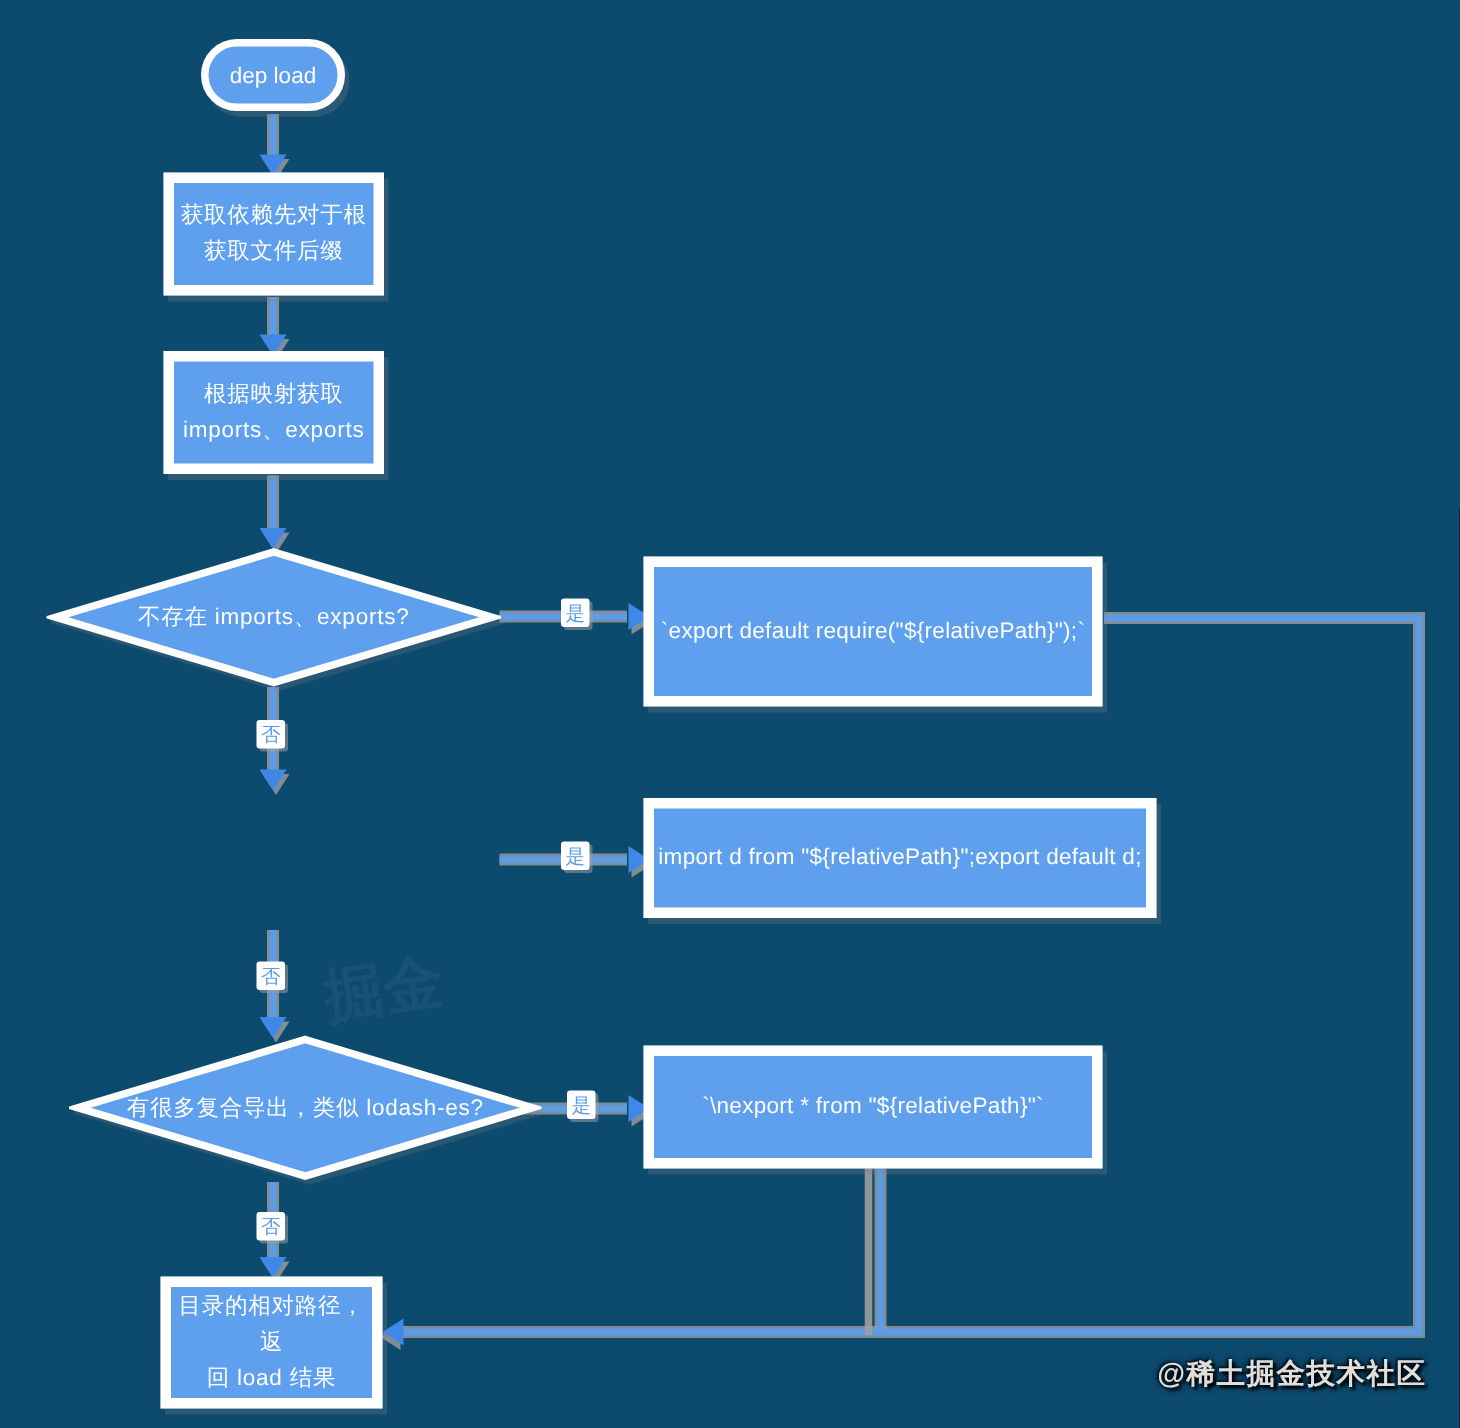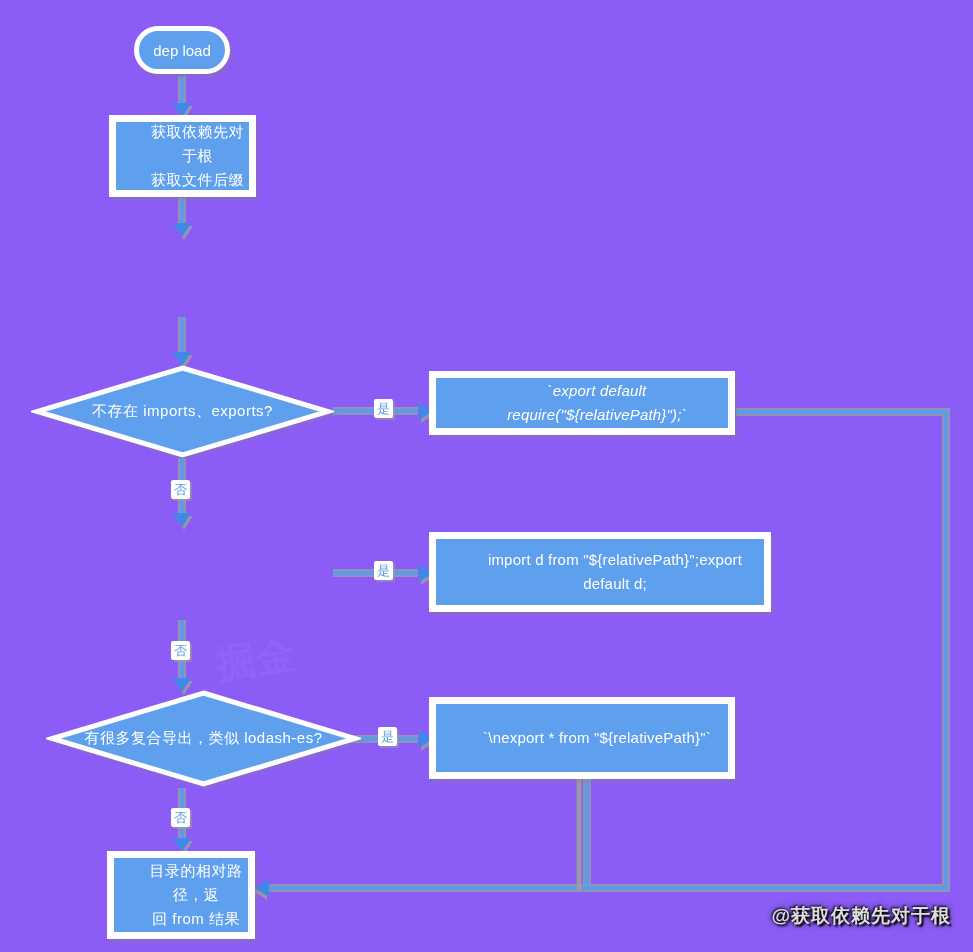--- a/index.html
+++ b/index.html
@@ -1,33 +1,33 @@
 <!DOCTYPE html>
 <html><head>
 <meta charset="utf-8">
 <style>
   html,body{margin:0;padding:0;background:#000;}
   #canvas{
-    position:relative;width:973px;height:952px;background:#8b5cf6;
+    position:relative;width:973px;height:952px;background:#0c4a6e;
     font-family:"Liberation Sans","DejaVu Sans",sans-serif;overflow:hidden;
   }
   svg.edge-layer{position:absolute;left:0;top:0;}
   .halo{stroke:#9E9E9E;stroke-width:8;fill:none;opacity:0.8;}
   .wire{stroke:#5D9CE5;stroke-width:4.5;fill:none;}
   .wire-gray{stroke:#9E9E9E;stroke-width:5;fill:none;opacity:0.9;}
   .head{fill:#3F88E7;}
   .head-shadow{fill:#9E9E9E;opacity:0.8;}
 
   .node{
     position:absolute;display:flex;align-items:center;justify-content:center;
     box-sizing:border-box;background:#5FA0EE;border:7px solid #FFFFFF;
     color:#FFFFFF;text-align:center;font-size:15px;line-height:24px;
     box-shadow:3px 4px 0 rgba(130,130,130,0.28);letter-spacing:0.5px;
   }
-  .node .inner{width:100%;padding-left:30px;}
+  .node .inner{width:100%;}
   .pill{
     position:absolute;display:flex;align-items:center;justify-content:center;
     box-sizing:border-box;background:#5FA0EE;border:5px solid #FFFFFF;
     border-radius:28px;color:#FFFFFF;font-size:15px;
     box-shadow:3px 4px 0 rgba(130,130,130,0.28);
   }
   .diamond{position:absolute;}
   .diamond svg{display:block;filter:drop-shadow(3px 3px 0 rgba(130,130,130,0.25));}
   .diamond .dlabel{
     position:absolute;left:0;top:0;right:0;bottom:0;display:flex;
@@ -121,29 +121,35 @@
     <span>dep load</span>
   </div>
 
   <div class="node" style="left:109px;top:115px;width:147px;height:82px;">
     <div class="inner">
       <div>获取依赖先对于根</div>
       <div>获取文件后缀</div>
     </div>
   </div>
 
+  <div class="node" style="left:109px;top:234px;width:147px;height:82px;">
+    <div class="inner">
+      <div>根据映射获取</div>
+      <div>imports、exports</div>
+    </div>
+  </div>
 
   <div class="diamond" style="left:31px;top:363px;width:303px;height:97px;">
     <svg width="303" height="97">
       <polygon points="151.5,5 297,48.5 151.5,92 6,48.5" fill="#5FA0EE" stroke="#FFFFFF" stroke-width="5"></polygon>
     </svg>
     <div class="dlabel">不存在 imports、exports?</div>
   </div>
 
-  <div class="node" style="left:429px;top:371px;width:306px;height:64px;font-style:italic;">
+  <div class="node" style="left:429px;top:371px;width:306px;height:100px;">
     <div class="inner code">`export default require("${relativePath}");`</div>
   </div>
 
 
   <div class="node" style="left:429px;top:532px;width:342px;height:80px;">
     <div class="inner code">import d from "${relativePath}";export default d;</div>
   </div>
 
   <div class="diamond" style="left:46px;top:688px;width:315px;height:101px;">
     <svg width="315" height="101">
@@ -152,25 +158,25 @@
     <div class="dlabel">有很多复合导出，类似 lodash-es?</div>
   </div>
 
   <div class="node" style="left:429px;top:697px;width:306px;height:82px;">
     <div class="inner code">`\nexport * from "${relativePath}"`</div>
   </div>
 
   <div class="node" style="left:107px;top:851px;width:148px;height:88px;">
     <div class="inner">
       <div>目录的相对路径，返</div>
-      <div>回 from 结果</div>
+      <div>回 load 结果</div>
     </div>
   </div>
 
   <div class="chip" style="left:374px;top:399px;">是</div>
   <div class="chip" style="left:374px;top:561px;">是</div>
   <div class="chip" style="left:378px;top:727px;">是</div>
   <div class="chip" style="left:171px;top:480px;">否</div>
   <div class="chip" style="left:171px;top:641px;">否</div>
   <div class="chip" style="left:171px;top:808px;">否</div>
 
-  <div id="brand-watermark">@获取依赖先对于根</div>
+  <div id="brand-watermark">@稀土掘金技术社区</div>
 </div>
 
 </body></html>

